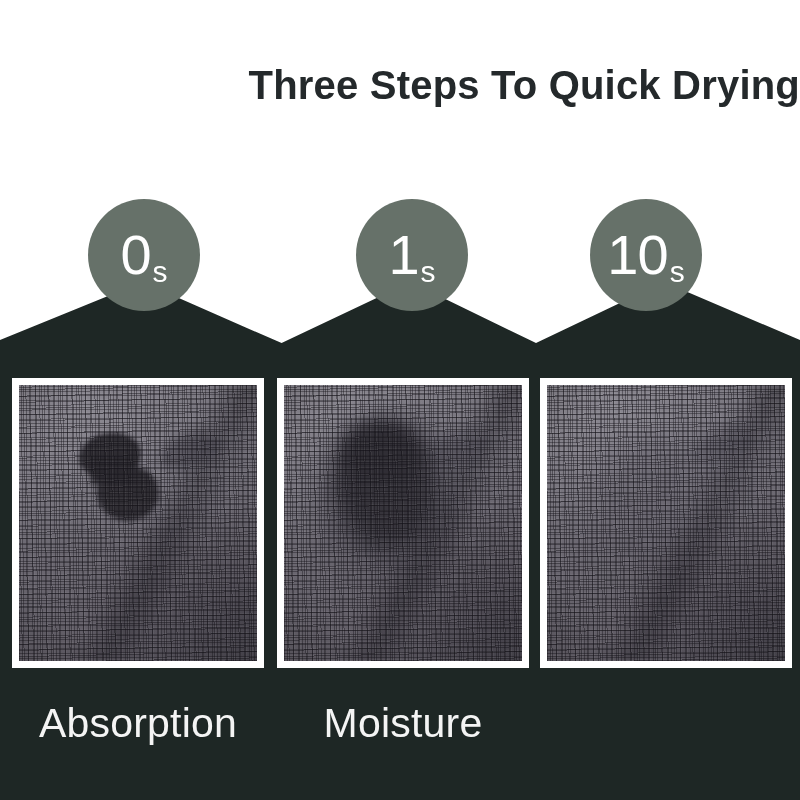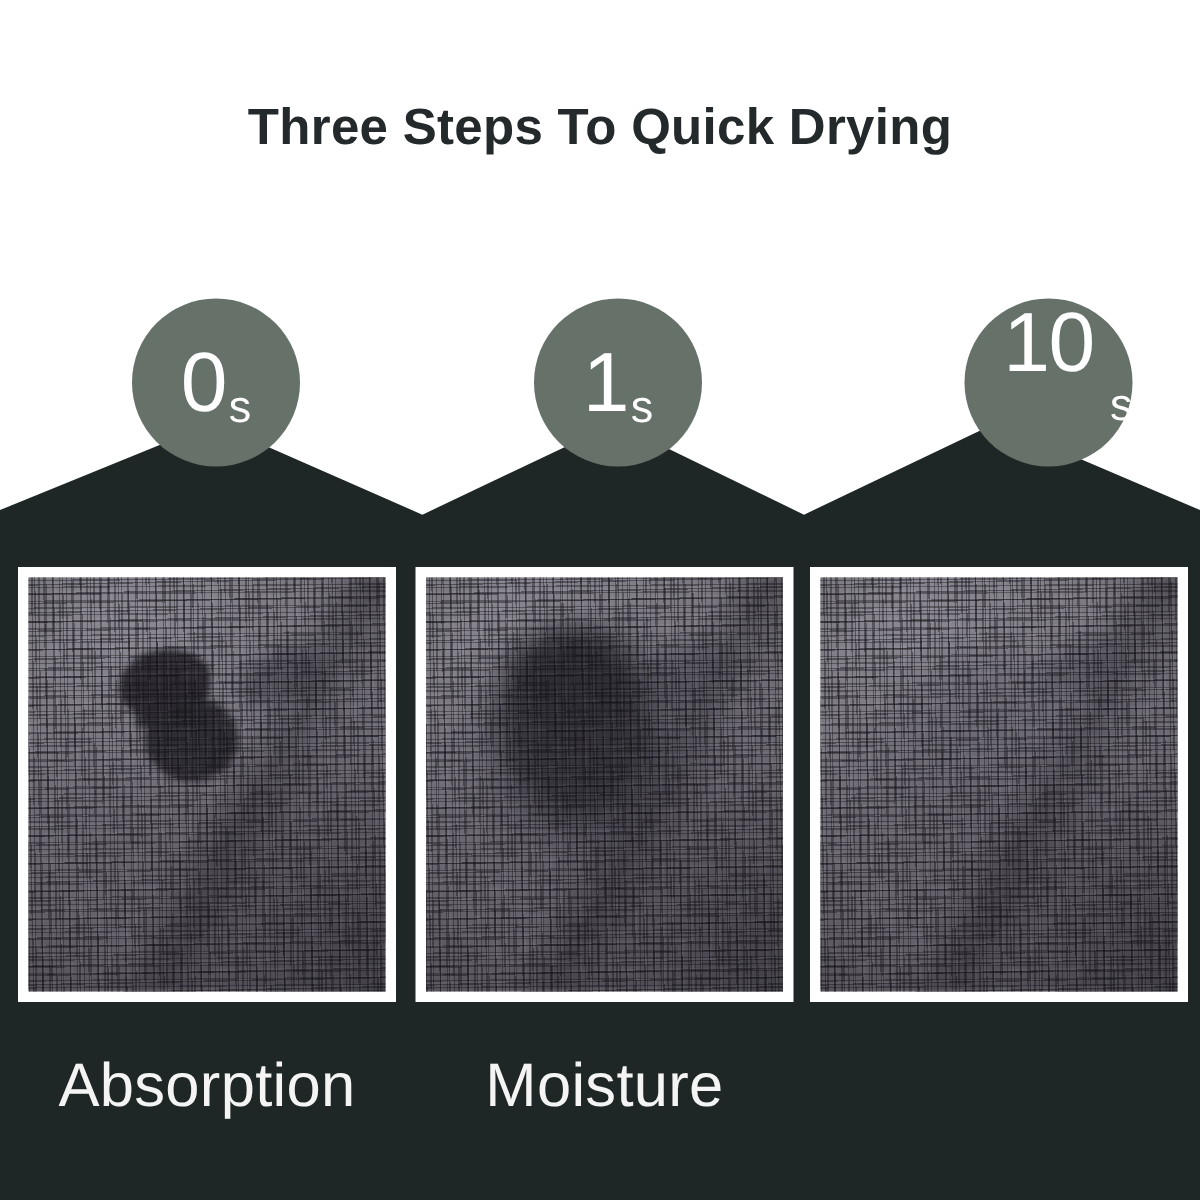--- a/index.html
+++ b/index.html
@@ -13,23 +13,23 @@
     position:relative;
     width:800px; height:800px;
     background:#ffffff;
   }
 
   
   .title-block {
     position:absolute;
     left:0; top:64px;
     width:800px;
-    text-align:center;
+    text-align:right;
     color:#24292b;
-    font-size:34px;
+    font-size:40px;
     font-weight:bold;
     line-height:42px;
     letter-spacing:0.2px;
   }
   .title-line { display:block; white-space:nowrap; }
 
   
   .dark-panel {
     position:absolute;
     left:0; top:282px;
@@ -79,21 +79,21 @@
     color:#ffffff;
     font-size:30px;
     line-height:30px;
     font-weight:400;
     align-self:flex-end;
     margin-bottom:24px;
     margin-left:2px;
   }
   #circle-0 { left:88px;  top:199px; }
   #circle-1 { left:356px; top:199px; }
-  #circle-2 { left:643px; top:199px;flex-direction:column; }
+  #circle-2 { left:590px; top:199px; }
 
   
   .panel {
     position:absolute;
     top:378px;
     width:252px; height:290px;
     background:#ffffff;
     padding:7px;
     z-index:4;
   }

